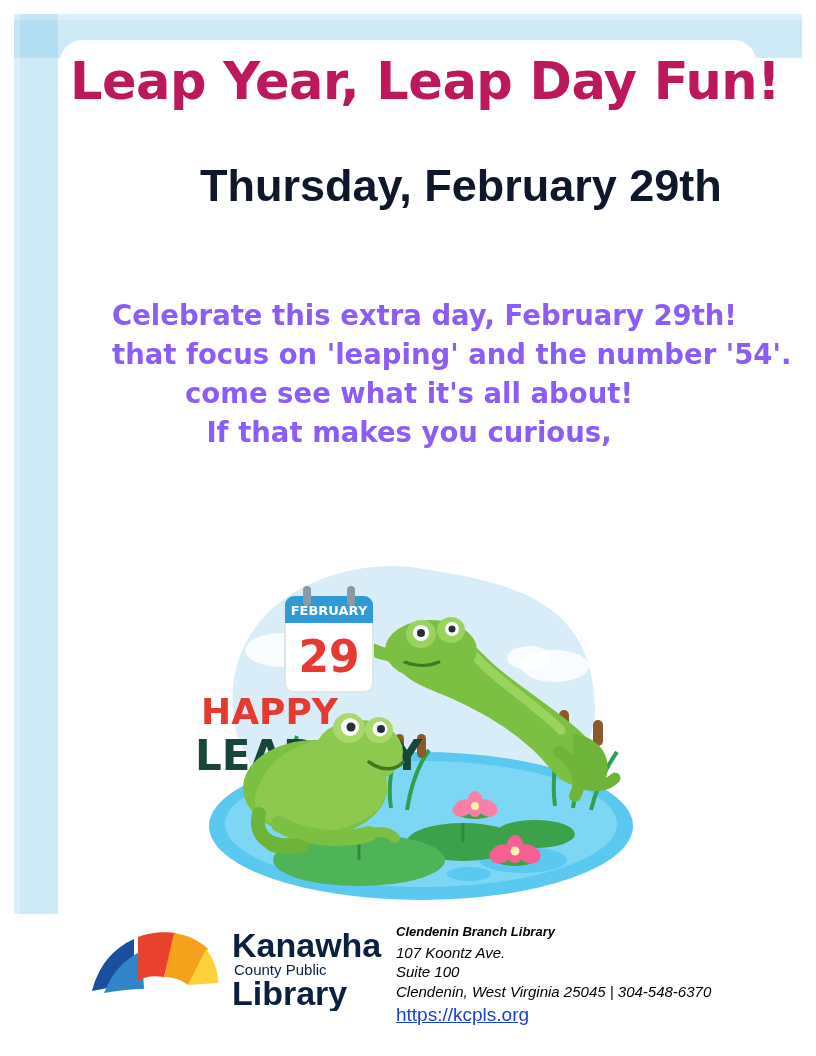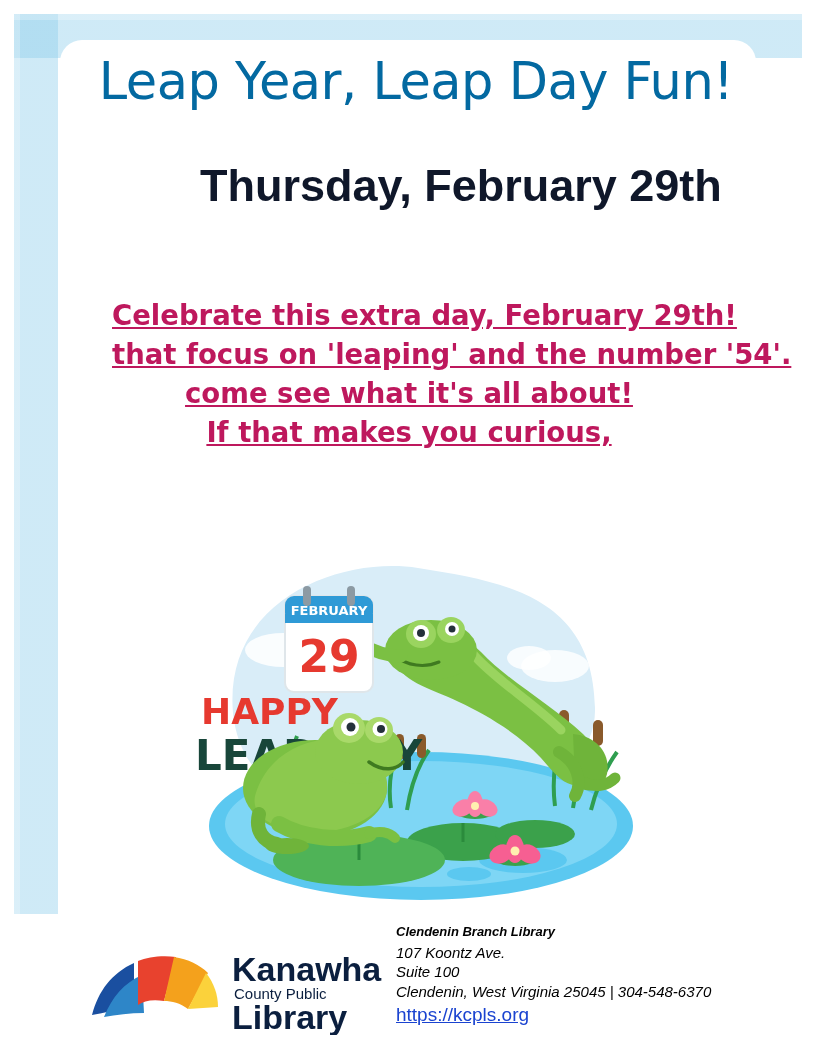--- a/index.html
+++ b/index.html
@@ -58,27 +58,26 @@
 
   
   #title-card {
     left: 60px;
     top: 40px;
     width: 696px;
     padding: 14px 10px 20px 10px;
   }
   #title-text {
     font-family: "DejaVu Sans", sans-serif;
-    font-weight: normal;
+    font-weight: bold;
     font-size: 51px;
     letter-spacing: -0.5px;
-    color: #0369a1;
+    color: #be185d;
     line-height: 1.1;
     white-space: nowrap;
-    margin-left: 16px;
   }
 
   
   #date-card {
     left: 190px;
     top: 140px;
     width: 437px;
     padding: 16px 10px 20px 10px;
   }
   #date-card .line {
@@ -94,24 +93,23 @@
   #desc-card {
     left: 98px;
     top: 278px;
     width: 622px;
     padding: 18px 14px 22px 14px;
   }
   #desc-card .line {
     font-family: "DejaVu Sans", sans-serif;
     font-weight: bold;
     font-size: 27.5px;
-    color: #be185d;
+    color: #8b5cf6;
     line-height: 1.42;
     white-space: nowrap;
-    text-decoration: underline;
   }
 
   
   #illustration {
     position: absolute;
     left: 163px;
     top: 538px;
     width: 490px;
     height: 372px;
     background: #ffffff;
@@ -124,21 +122,21 @@
     position: absolute;
     left: 0;
     top: 915px;
     width: 816px;
     height: 141px;
     background: #ffffff;
   }
   #logo-wrap {
     position: absolute;
     left: 82px;
-    top: 28px;
+    top: 4px;
     width: 300px;
     height: 92px;
   }
   #logo-wrap svg { display: block; }
 
   #footer-text {
     position: absolute;
     left: 396px;
     top: 8px;
     width: 400px;

